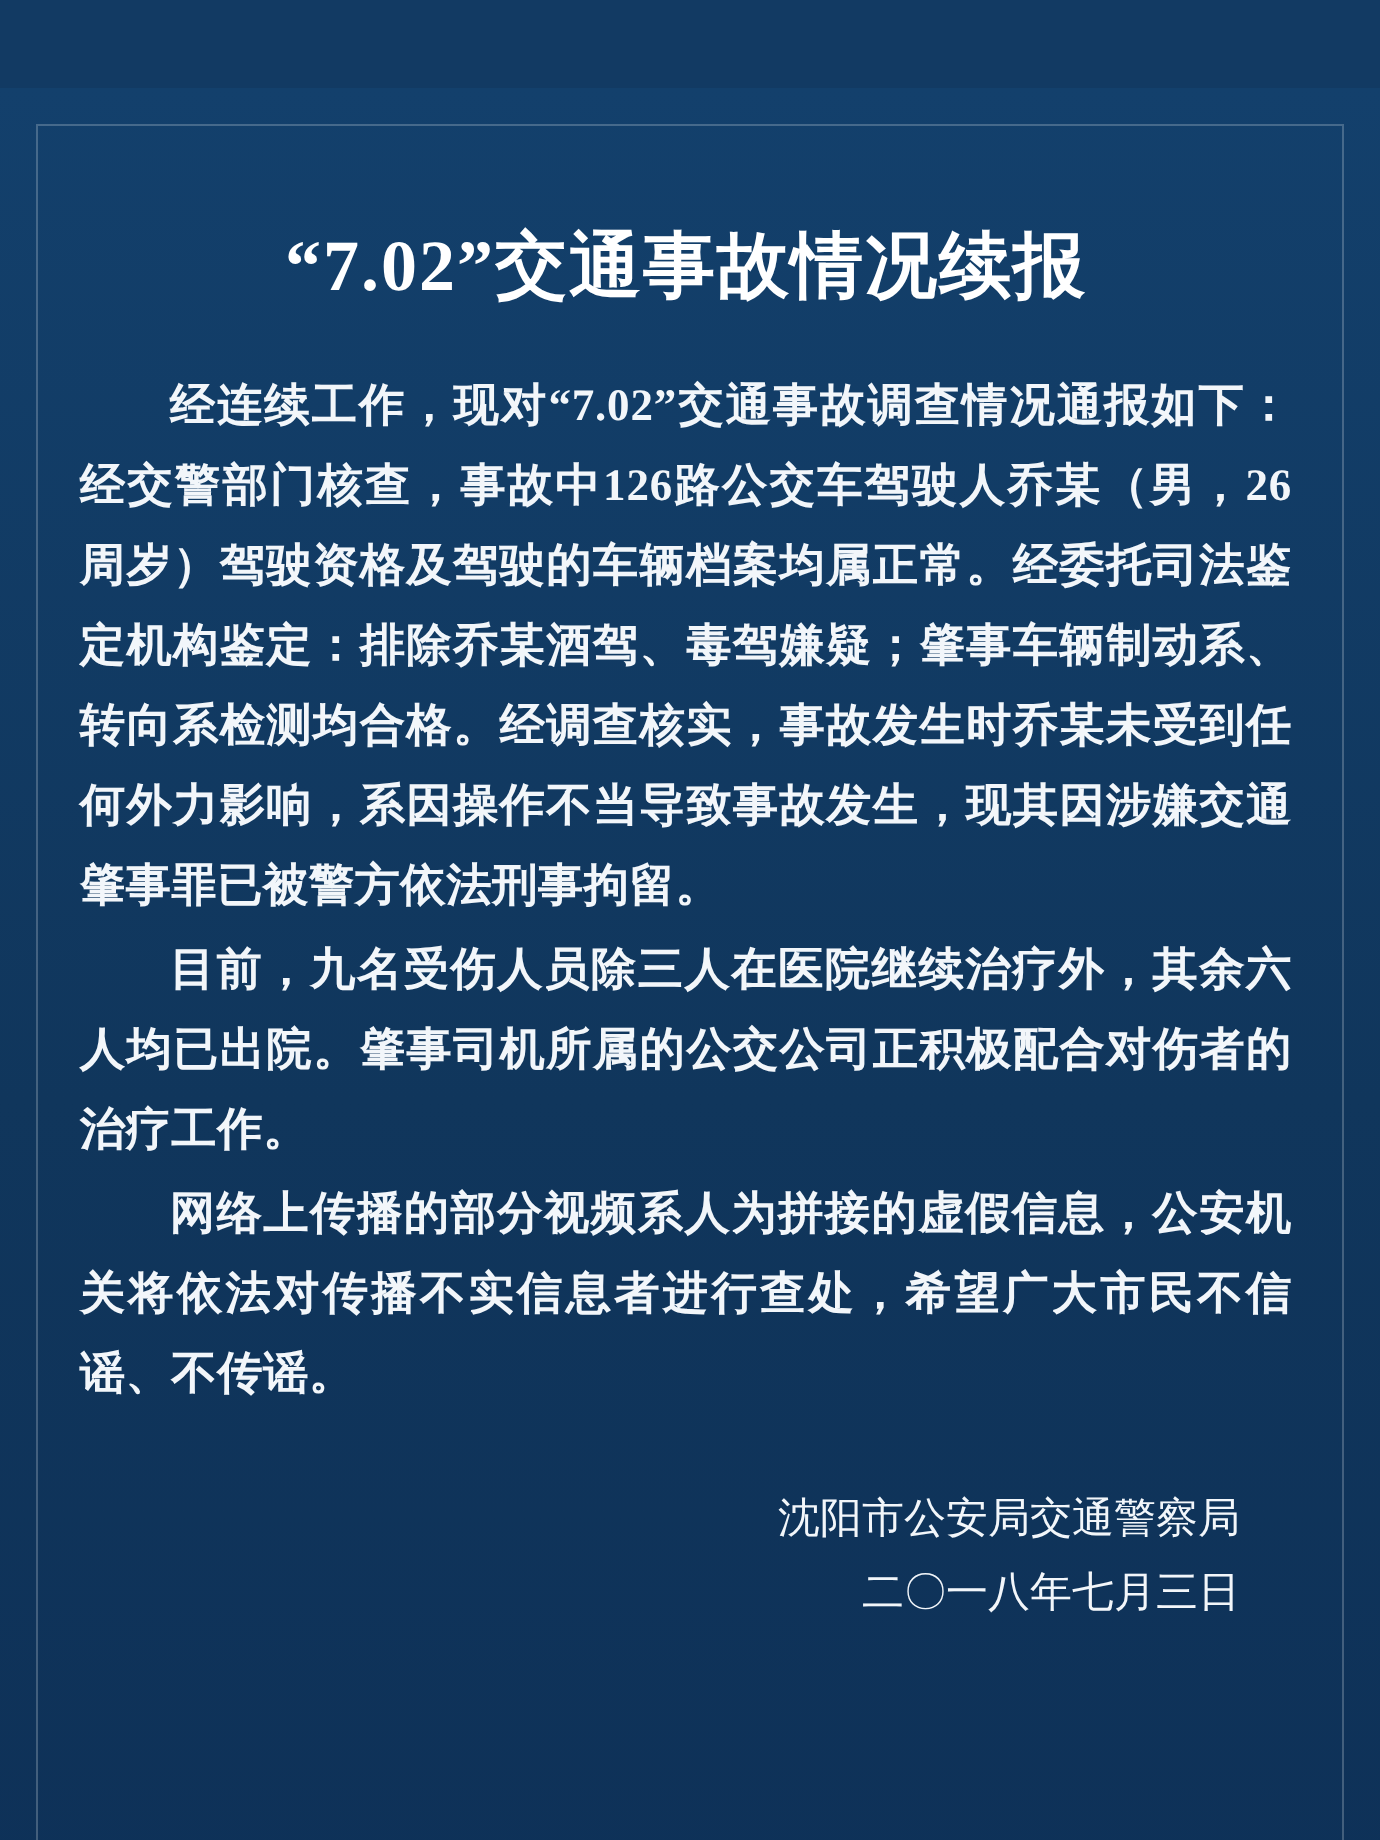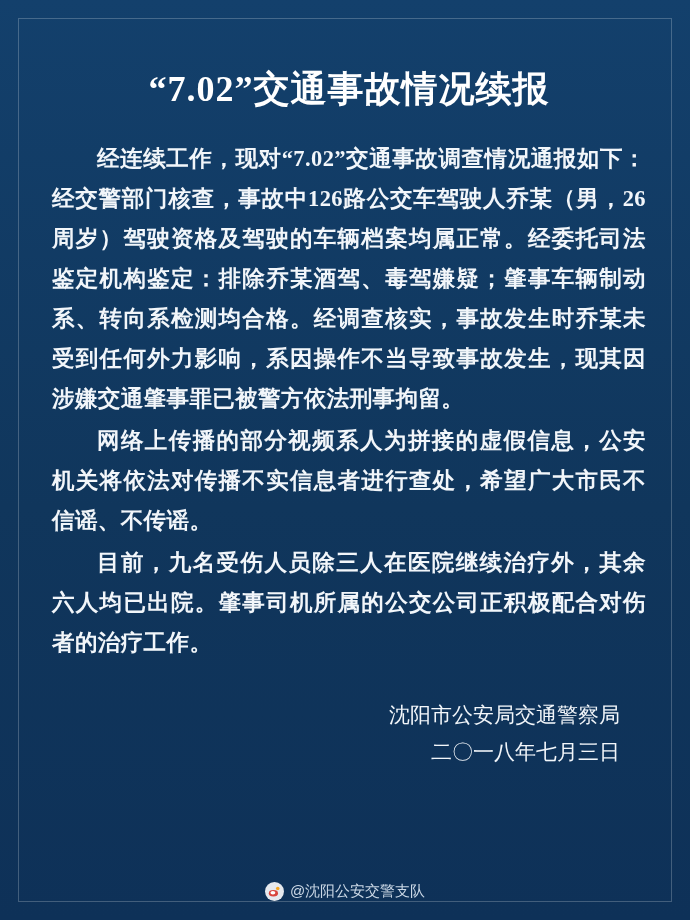--- a/index.html
+++ b/index.html
@@ -26,22 +26,23 @@
     position: absolute;
     left: 18px;
     top: 18px;
     right: 18px;
     bottom: 18px;
     border: 1px solid rgba(255,255,255,0.22);
     pointer-events: none;
   }
   .content {
     position: relative;
-    padding: 52px 44px 0 52px;
+    padding: 52px 44px 0 40px;
     box-sizing: border-box;
+    margin-top: 44px;
   }
   .title {
     text-align: center;
     font-size: 36px;
     font-weight: bold;
     letter-spacing: 1px;
     line-height: 1.3;
     margin: 14px 0 26px 0;
     color: #ffffff;
     font-family: "Liberation Serif", "DejaVu Serif", serif;
@@ -105,22 +106,22 @@
 <body>
 
 <div class="poster">
   <div class="inner-border"></div>
 
   <div class="content">
     <h1 class="title">“7.02”交通事故情况续报</h1>
 
     <div class="body-text">
       <p class="para">经连续工作，现对“7.02”交通事故调查情况通报如下：经交警部门核查，事故中126路公交车驾驶人乔某（男，26周岁）驾驶资格及驾驶的车辆档案均属正常。经委托司法鉴定机构鉴定：排除乔某酒驾、毒驾嫌疑；肇事车辆制动系、转向系检测均合格。经调查核实，事故发生时乔某未受到任何外力影响，系因操作不当导致事故发生，现其因涉嫌交通肇事罪已被警方依法刑事拘留。</p>
+      <p class="para">目前，九名受伤人员除三人在医院继续治疗外，其余六人均已出院。肇事司机所属的公交公司正积极配合对伤者的治疗工作。</p>
       <p class="para">网络上传播的部分视频系人为拼接的虚假信息，公安机关将依法对传播不实信息者进行查处，希望广大市民不信谣、不传谣。</p>
-      <p class="para">目前，九名受伤人员除三人在医院继续治疗外，其余六人均已出院。肇事司机所属的公交公司正积极配合对伤者的治疗工作。</p>
     </div>
 
     <div class="signature">
       <span class="sig-line">沈阳市公安局交通警察局</span>
       <span class="sig-line">二〇一八年七月三日</span>
     </div>
   </div>
 
   <div class="footer">
     <div class="weibo-badge">

